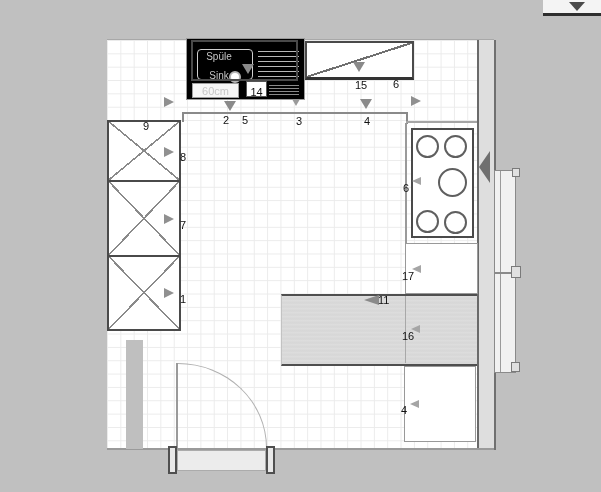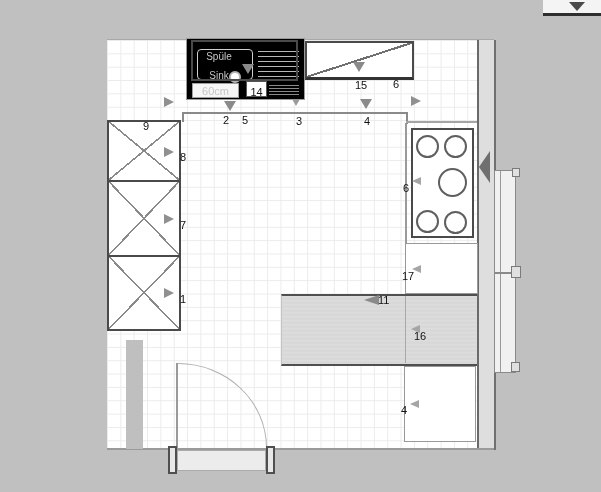--- a/index.html
+++ b/index.html
@@ -165,16 +165,16 @@
   <div class="abs lbl" style="left:180px;top:293px;">1</div>
   <div class="abs lbl" style="left:223px;top:114px;">2</div>
   <div class="abs lbl" style="left:242px;top:114px;">5</div>
   <div class="abs lbl" style="left:296px;top:115px;">3</div>
   <div class="abs lbl" style="left:364px;top:115px;">4</div>
   <div class="abs lbl" style="left:355px;top:79px;">15</div>
   <div class="abs lbl" style="left:393px;top:78px;">6</div>
   <div class="abs lbl" style="left:403px;top:182px;">6</div>
   <div class="abs lbl" style="left:402px;top:270px;">17</div>
   <div class="abs lbl" style="left:378px;top:294px;">11</div>
-  <div class="abs lbl" style="left:414px;top:330px;">16</div>
+  <div class="abs lbl" style="left:402px;top:330px;">16</div>
   <div class="abs lbl" style="left:401px;top:404px;">4</div>
 
 </div>
 
 </body></html>

